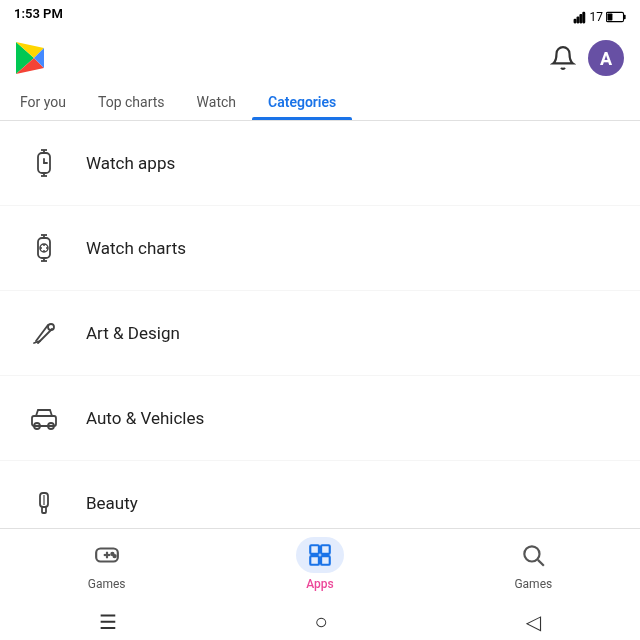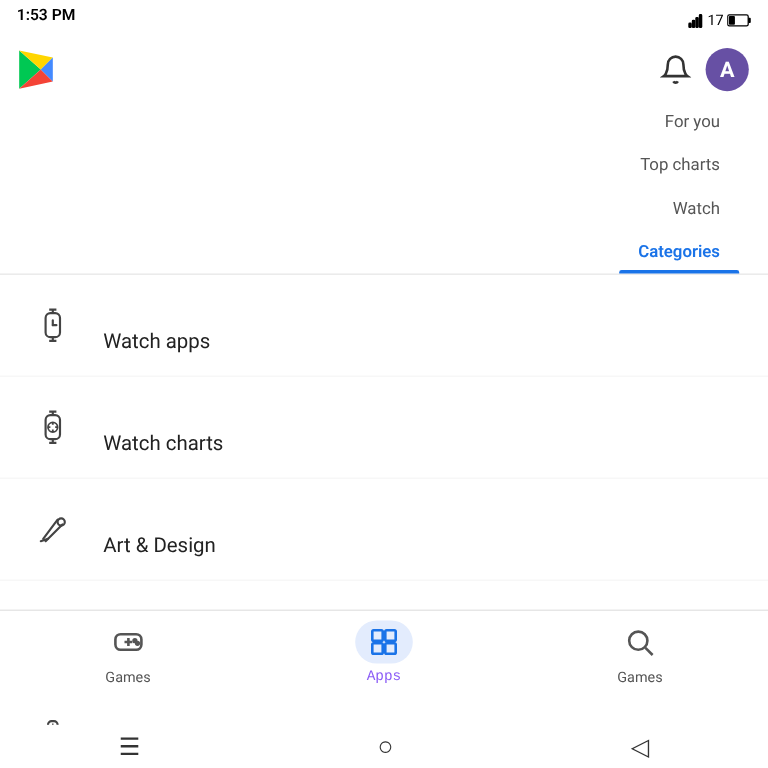--- a/index.html
+++ b/index.html
@@ -61,23 +61,22 @@
       justify-content: center;
       font-size: 18px;
       font-weight: bold;
     }
 
     
     .nav-tabs {
       display: flex;
       align-items: flex-end;
       border-bottom: 1px solid #e0e0e0;
-      padding: 0 24px;
-      background: #fff;
-      flex-direction: column;
+      padding: 0 4px;
+      background: #fff;
     }
     .nav-tab {
       padding: 10px 16px 10px 16px;
       font-size: 14px;
       color: #555;
       cursor: pointer;
       white-space: nowrap;
       position: relative;
     }
     .nav-tab.active {
@@ -96,21 +95,21 @@
     }
 
     
     .category-list {
       flex: 1;
       overflow-y: auto;
       background: #fff;
     }
     .category-item {
       display: flex;
-      align-items: flex-end;
+      align-items: center;
       padding: 18px 20px;
       border-bottom: 1px solid #f5f5f5;
       cursor: pointer;
     }
     .category-icon {
       width: 48px;
       height: 48px;
       display: flex;
       align-items: center;
       justify-content: center;
@@ -171,23 +170,22 @@
       stroke-width: 2;
     }
     .bottom-nav-icon.active svg {
       stroke: #1a73e8;
     }
     .bottom-nav-label {
       font-size: 12px;
       color: #555;
     }
     .bottom-nav-item.active .bottom-nav-label {
-      color: #8b5cf6;
+      color: #ec4899;
       font-weight: 500;
-      font-family: Liberation Mono, monospace;
     }
 
     
     .system-bar {
       position: absolute;
       bottom: 0;
       left: 0;
       right: 0;
       height: 36px;
       background: #fff;
@@ -302,20 +300,21 @@
 
     <div class="category-item">
       <div class="category-icon">
         <svg viewBox="0 0 32 32" fill="none" stroke="#444" stroke-width="1.8">
           <rect x="4" y="14" width="24" height="10" rx="2"></rect>
           <path d="M8 14 L10 8 L22 8 L24 14"></path>
           <circle cx="9" cy="24" r="3"></circle>
           <circle cx="23" cy="24" r="3"></circle>
         </svg>
       </div>
+      <span class="category-label">Auto &amp; Vehicles</span>
     </div>
 
     <div class="category-item">
       <div class="category-icon">
         <svg viewBox="0 0 32 32" fill="none" stroke="#444" stroke-width="1.8">
 
           <rect x="12" y="6" width="8" height="14" rx="3"></rect>
           <rect x="14" y="20" width="4" height="6" rx="1"></rect>
           <line x1="16" y1="8" x2="16" y2="18" stroke="#444" stroke-width="1.2"></line>
         </svg>
@@ -324,21 +323,21 @@
     </div>
 
     <div class="category-item">
       
       
     </div>
 
   </div>
 </div>
 
-<div class="bottom-nav" style="bottom: 52px;">
+<div class="bottom-nav" style="bottom: 32px;">
 
   <div class="bottom-nav-item">
     <div class="bottom-nav-icon">
       <svg viewBox="0 0 24 24" fill="none" stroke="#555" stroke-width="2">
         <rect x="2" y="6" width="20" height="12" rx="4"></rect>
         <line x1="12" y1="9" x2="12" y2="15"></line>
         <line x1="9" y1="12" x2="15" y2="12"></line>
         <circle cx="17" cy="11" r="1" fill="#555"></circle>
         <circle cx="19" cy="13" r="1" fill="#555"></circle>
       </svg>

